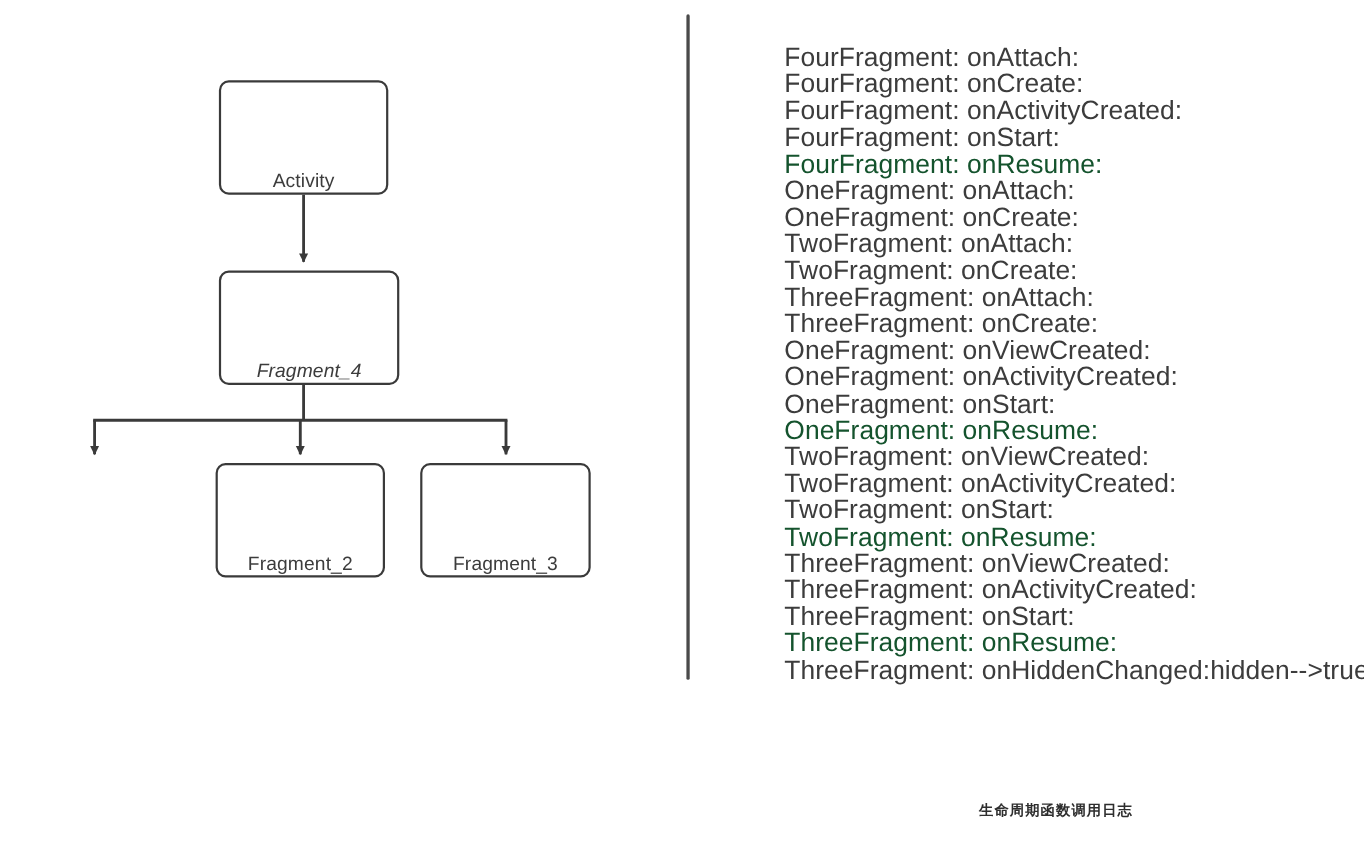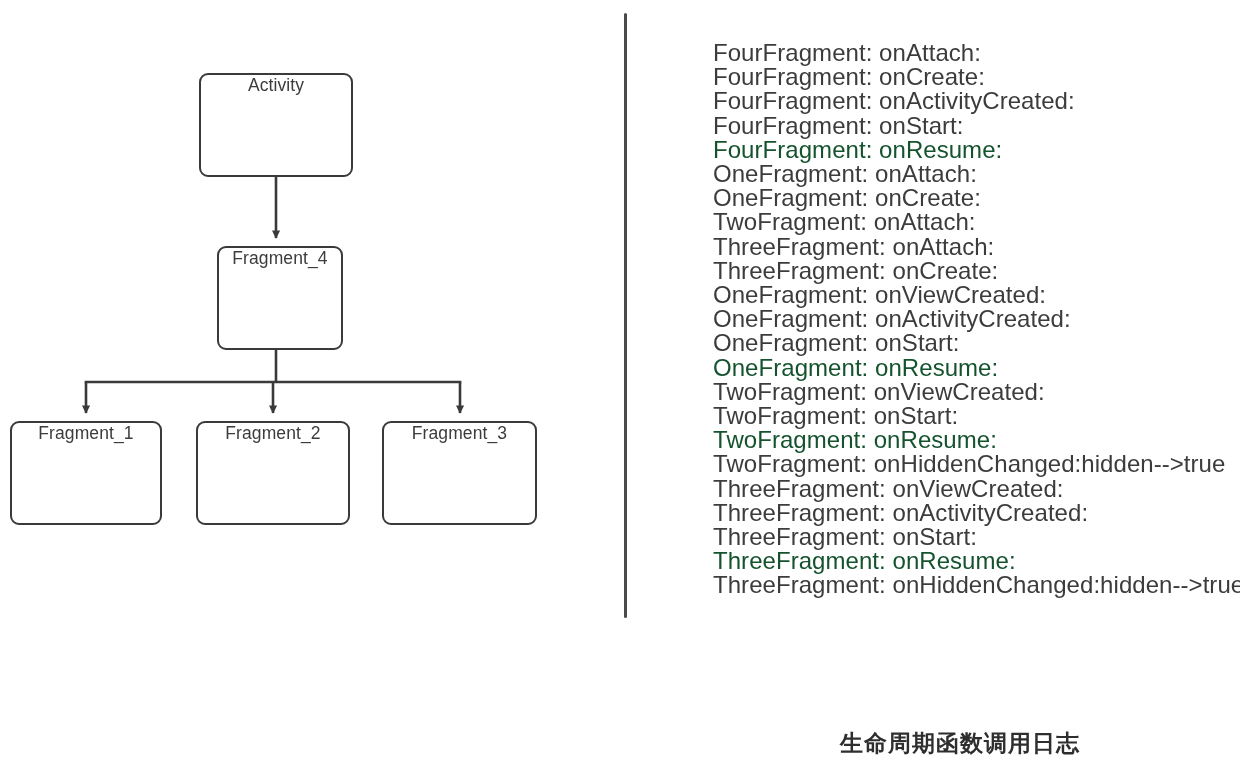--- a/index.html
+++ b/index.html
@@ -24,28 +24,28 @@
     width: 600px;
     height: 600px;
   }
   .node-box {
     position: absolute;
     box-sizing: border-box;
     border: 2.5px solid #3a3a3a;
     border-radius: 9px;
     background: #ffffff;
     display: flex;
-    align-items: flex-start;
+    align-items: flex-end;
     justify-content: center;
     color: #3c3c3c;
     font-size: 17.5px;
     letter-spacing: 0.1px;
   }
   #node-activity  { left: 199px; top: 73px;  width: 154px; height: 104px; }
-  #node-fragment4 { left: 217px; top: 246px; width: 126px; height: 104px; }
+  #node-fragment4 { left: 199px; top: 246px; width: 164px; height: 104px; font-style: italic; }
   #node-fragment1 { left: 10px;  top: 421px; width: 152px; height: 104px; }
   #node-fragment2 { left: 196px; top: 421px; width: 154px; height: 104px; }
   #node-fragment3 { left: 382px; top: 421px; width: 155px; height: 104px; }
 
   #connectors {
     position: absolute;
     left: 0; top: 0;
     width: 600px; height: 600px;
     pointer-events: none;
   }
@@ -79,21 +79,21 @@
     color: #14532d;
   }
 
   
   #caption {
     position: absolute;
     left: 700px;
     top: 728px;
     width: 520px;
     text-align: center;
-    font-size: 23px;
+    font-size: 13px;
     font-weight: bold;
     color: #2e2e2e;
     letter-spacing: 1px;
   }
 </style>
 </head>
 <body>
 
 <div id="flowchart">
 
@@ -118,23 +118,20 @@
   </svg>
 
   <div class="node-box" id="node-activity">
     <span>Activity</span>
   </div>
 
   <div class="node-box" id="node-fragment4">
     <span>Fragment_4</span>
   </div>
 
-  <div class="node-box" id="node-fragment1">
-    <span>Fragment_1</span>
-  </div>
 
   <div class="node-box" id="node-fragment2">
     <span>Fragment_2</span>
   </div>
 
   <div class="node-box" id="node-fragment3">
     <span>Fragment_3</span>
   </div>
 </div>
 
@@ -142,30 +139,31 @@
 
 <div id="log-panel">
     <div class="log-line">FourFragment: onAttach:</div>
     <div class="log-line">FourFragment: onCreate:</div>
     <div class="log-line">FourFragment: onActivityCreated:</div>
     <div class="log-line">FourFragment: onStart:</div>
     <div class="log-line highlight">FourFragment: onResume:</div>
     <div class="log-line">OneFragment: onAttach:</div>
     <div class="log-line">OneFragment: onCreate:</div>
     <div class="log-line">TwoFragment: onAttach:</div>
+    <div class="log-line">TwoFragment: onCreate:</div>
     <div class="log-line">ThreeFragment: onAttach:</div>
     <div class="log-line">ThreeFragment: onCreate:</div>
     <div class="log-line">OneFragment: onViewCreated:</div>
     <div class="log-line">OneFragment: onActivityCreated:</div>
     <div class="log-line">OneFragment: onStart:</div>
     <div class="log-line highlight">OneFragment: onResume:</div>
     <div class="log-line">TwoFragment: onViewCreated:</div>
+    <div class="log-line">TwoFragment: onActivityCreated:</div>
     <div class="log-line">TwoFragment: onStart:</div>
     <div class="log-line highlight">TwoFragment: onResume:</div>
-    <div class="log-line">TwoFragment: onHiddenChanged:hidden--&gt;true</div>
     <div class="log-line">ThreeFragment: onViewCreated:</div>
     <div class="log-line">ThreeFragment: onActivityCreated:</div>
     <div class="log-line">ThreeFragment: onStart:</div>
     <div class="log-line highlight">ThreeFragment: onResume:</div>
     <div class="log-line">ThreeFragment: onHiddenChanged:hidden--&gt;true</div>
   </div>
 
 <div id="caption">生命周期函数调用日志</div>
 
 </body></html>

